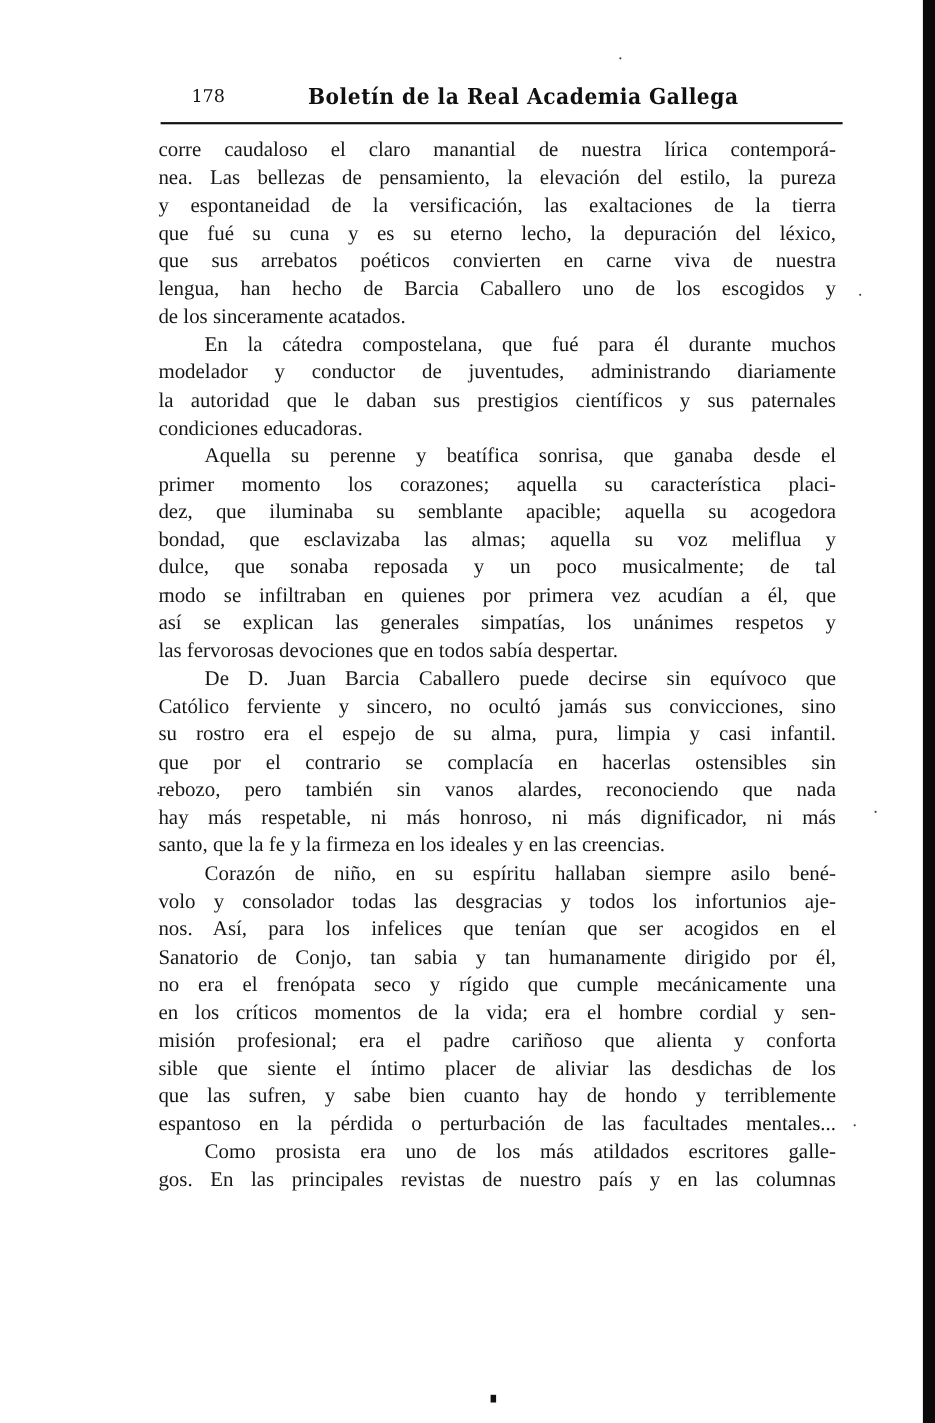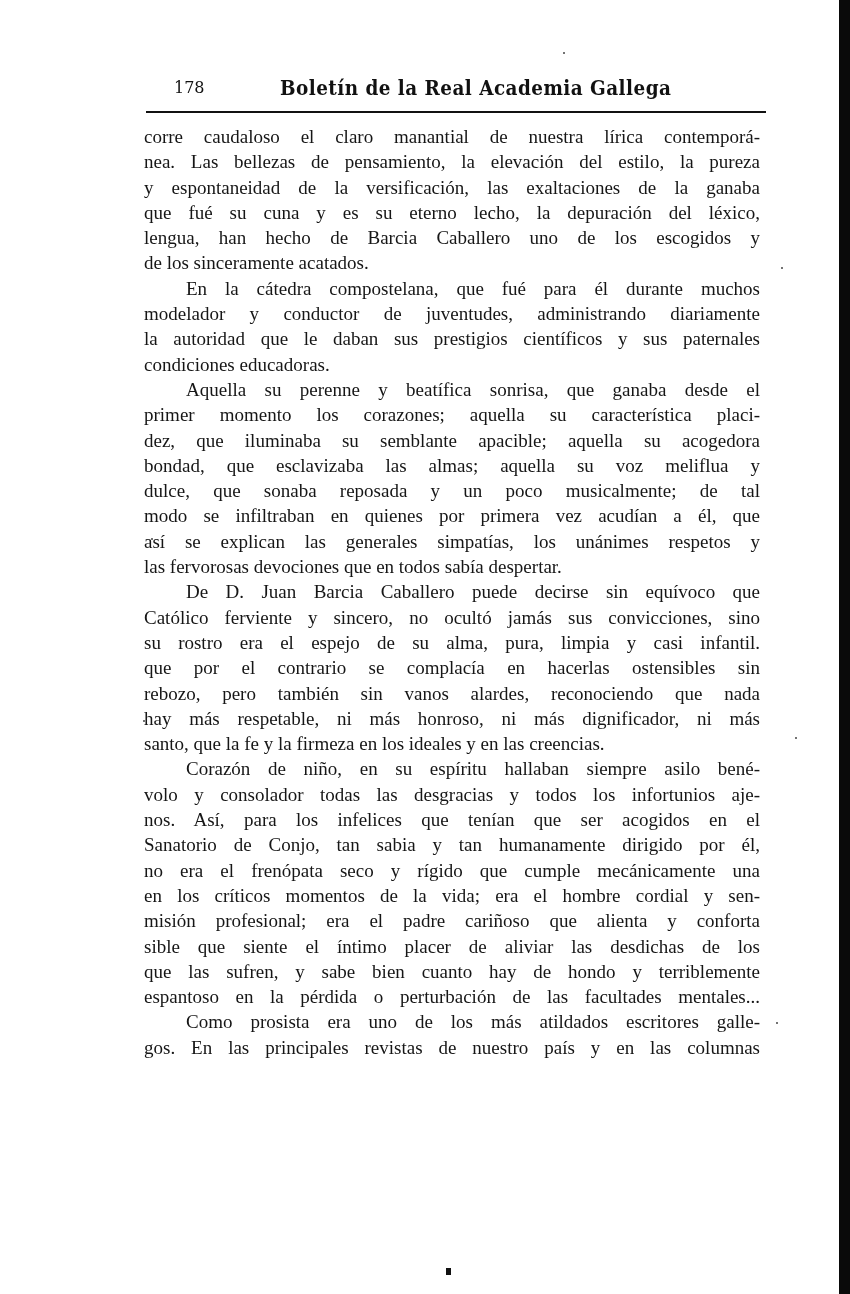--- a/index.html
+++ b/index.html
@@ -113,22 +113,23 @@
     <span class="page-number">178</span>
     <span class="running-title">Boletín de la Real Academia Gallega</span>
   </div>
   <div class="header-rule"></div>
 
   <div class="body-text">
 
     <div>
       <span class="line">corre caudaloso el claro manantial de nuestra lírica contemporá-</span>
       <span class="line">nea. Las bellezas de pensamiento, la elevación del estilo, la pureza</span>
-      <span class="line">y espontaneidad de la versificación, las exaltaciones de la ganaba</span>
+      <span class="line">y espontaneidad de la versificación, las exaltaciones de la tierra</span>
       <span class="line">que fué su cuna y es su eterno lecho, la depuración del léxico,</span>
+      <span class="line">que sus arrebatos poéticos convierten en carne viva de nuestra</span>
       <span class="line">lengua, han hecho de Barcia Caballero uno de los escogidos y</span>
       <span class="line last">de los sinceramente acatados.</span>
     </div>
 
     <div>
       <span class="line indent">En la cátedra compostelana, que fué para él durante muchos</span>
       <span class="line">modelador y conductor de juventudes, administrando diariamente</span>
       <span class="line">la autoridad que le daban sus prestigios científicos y sus paternales</span>
       <span class="line last">condiciones educadoras.</span>
     </div>

